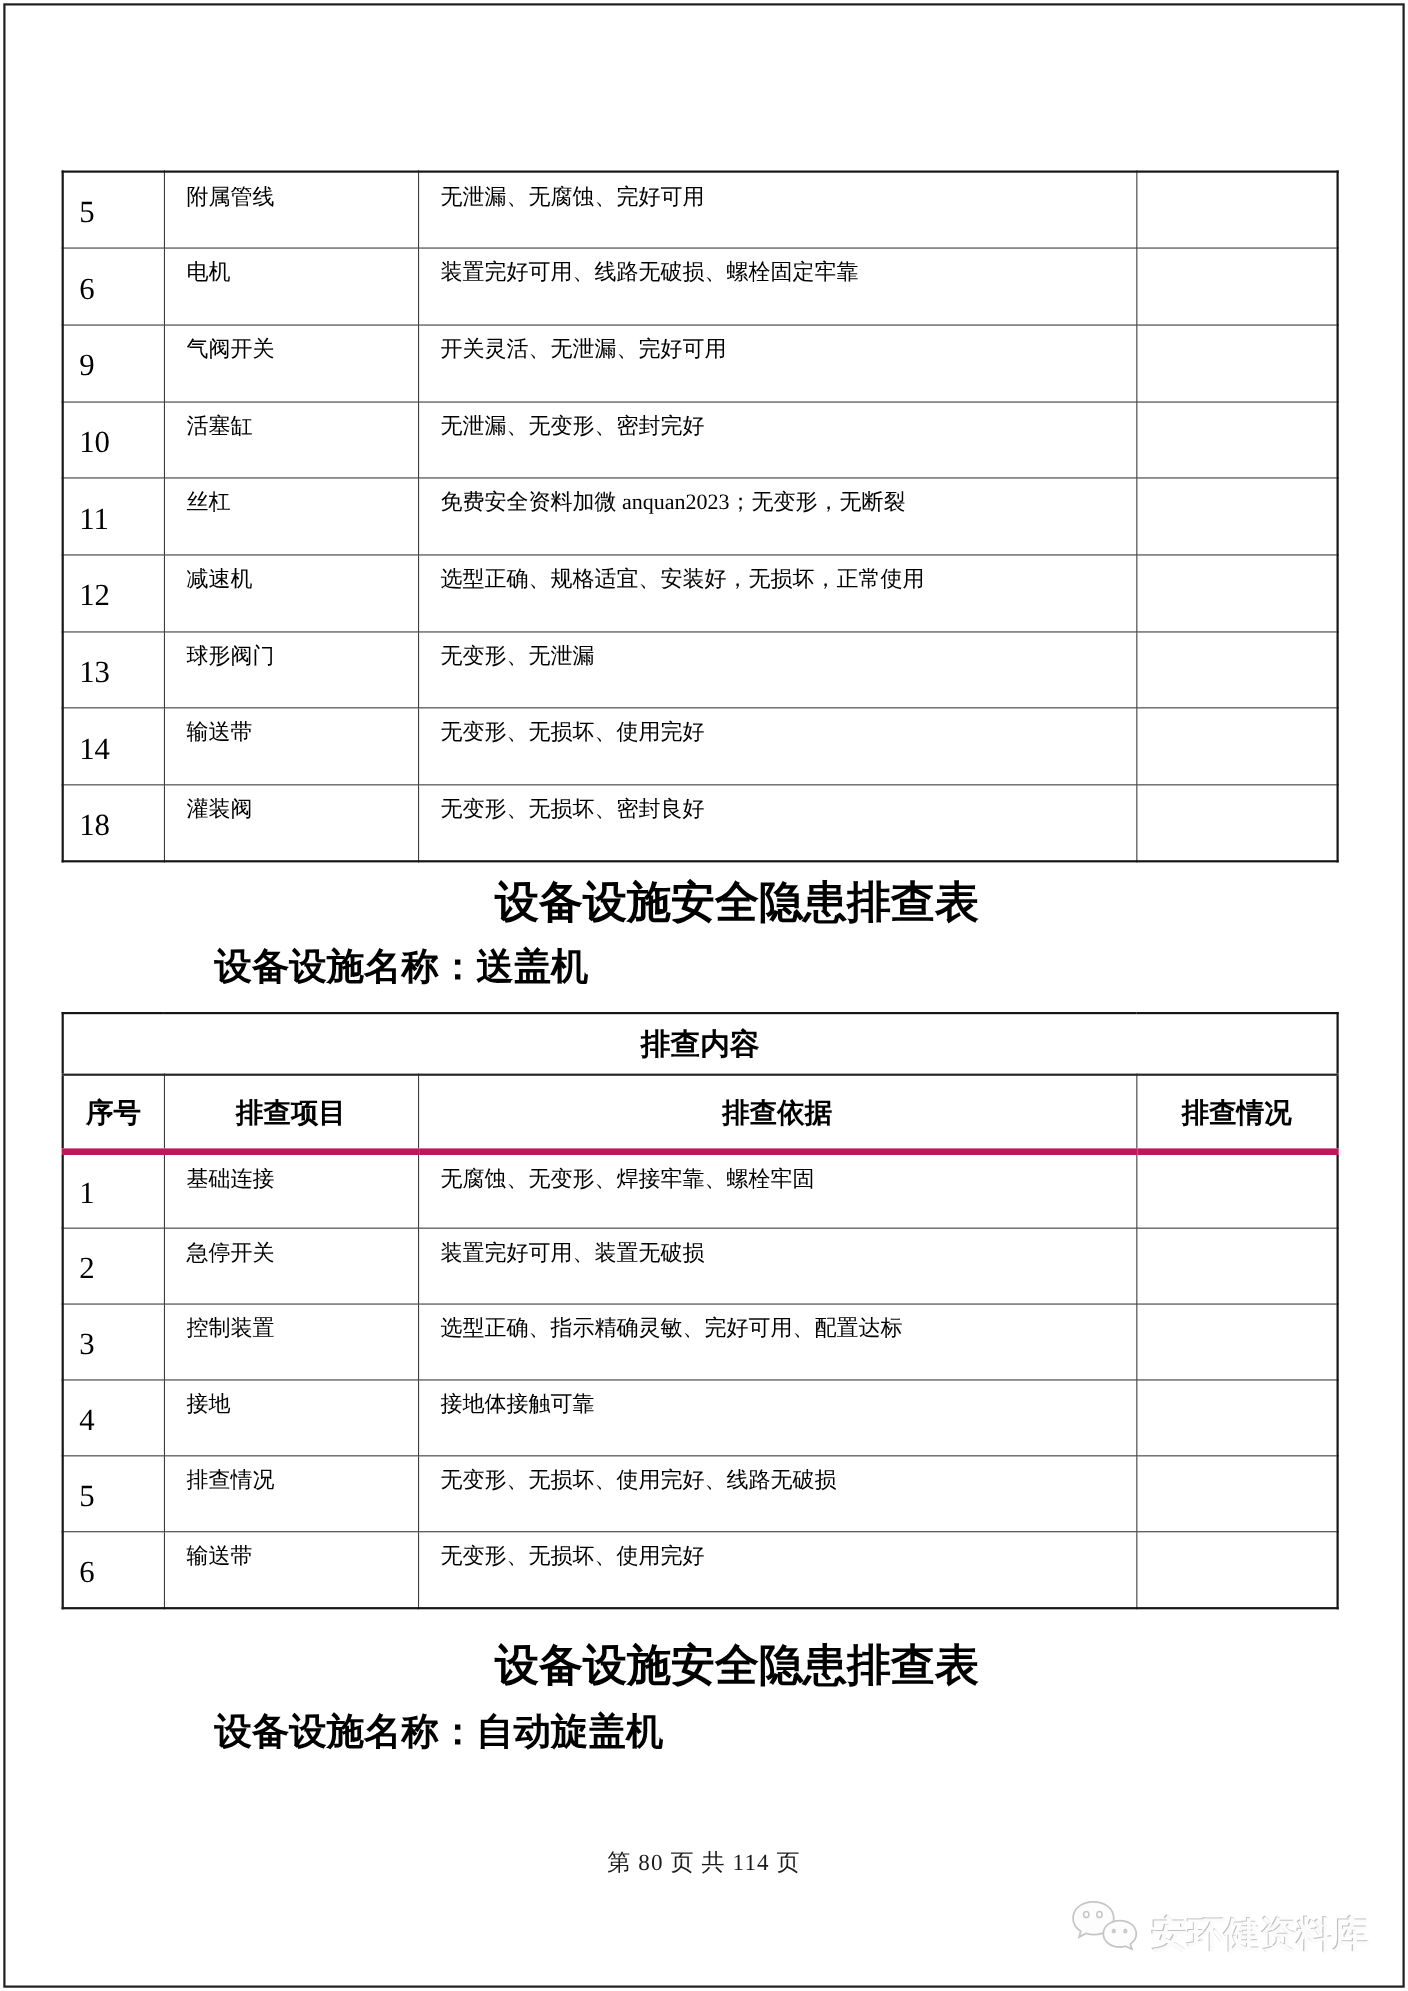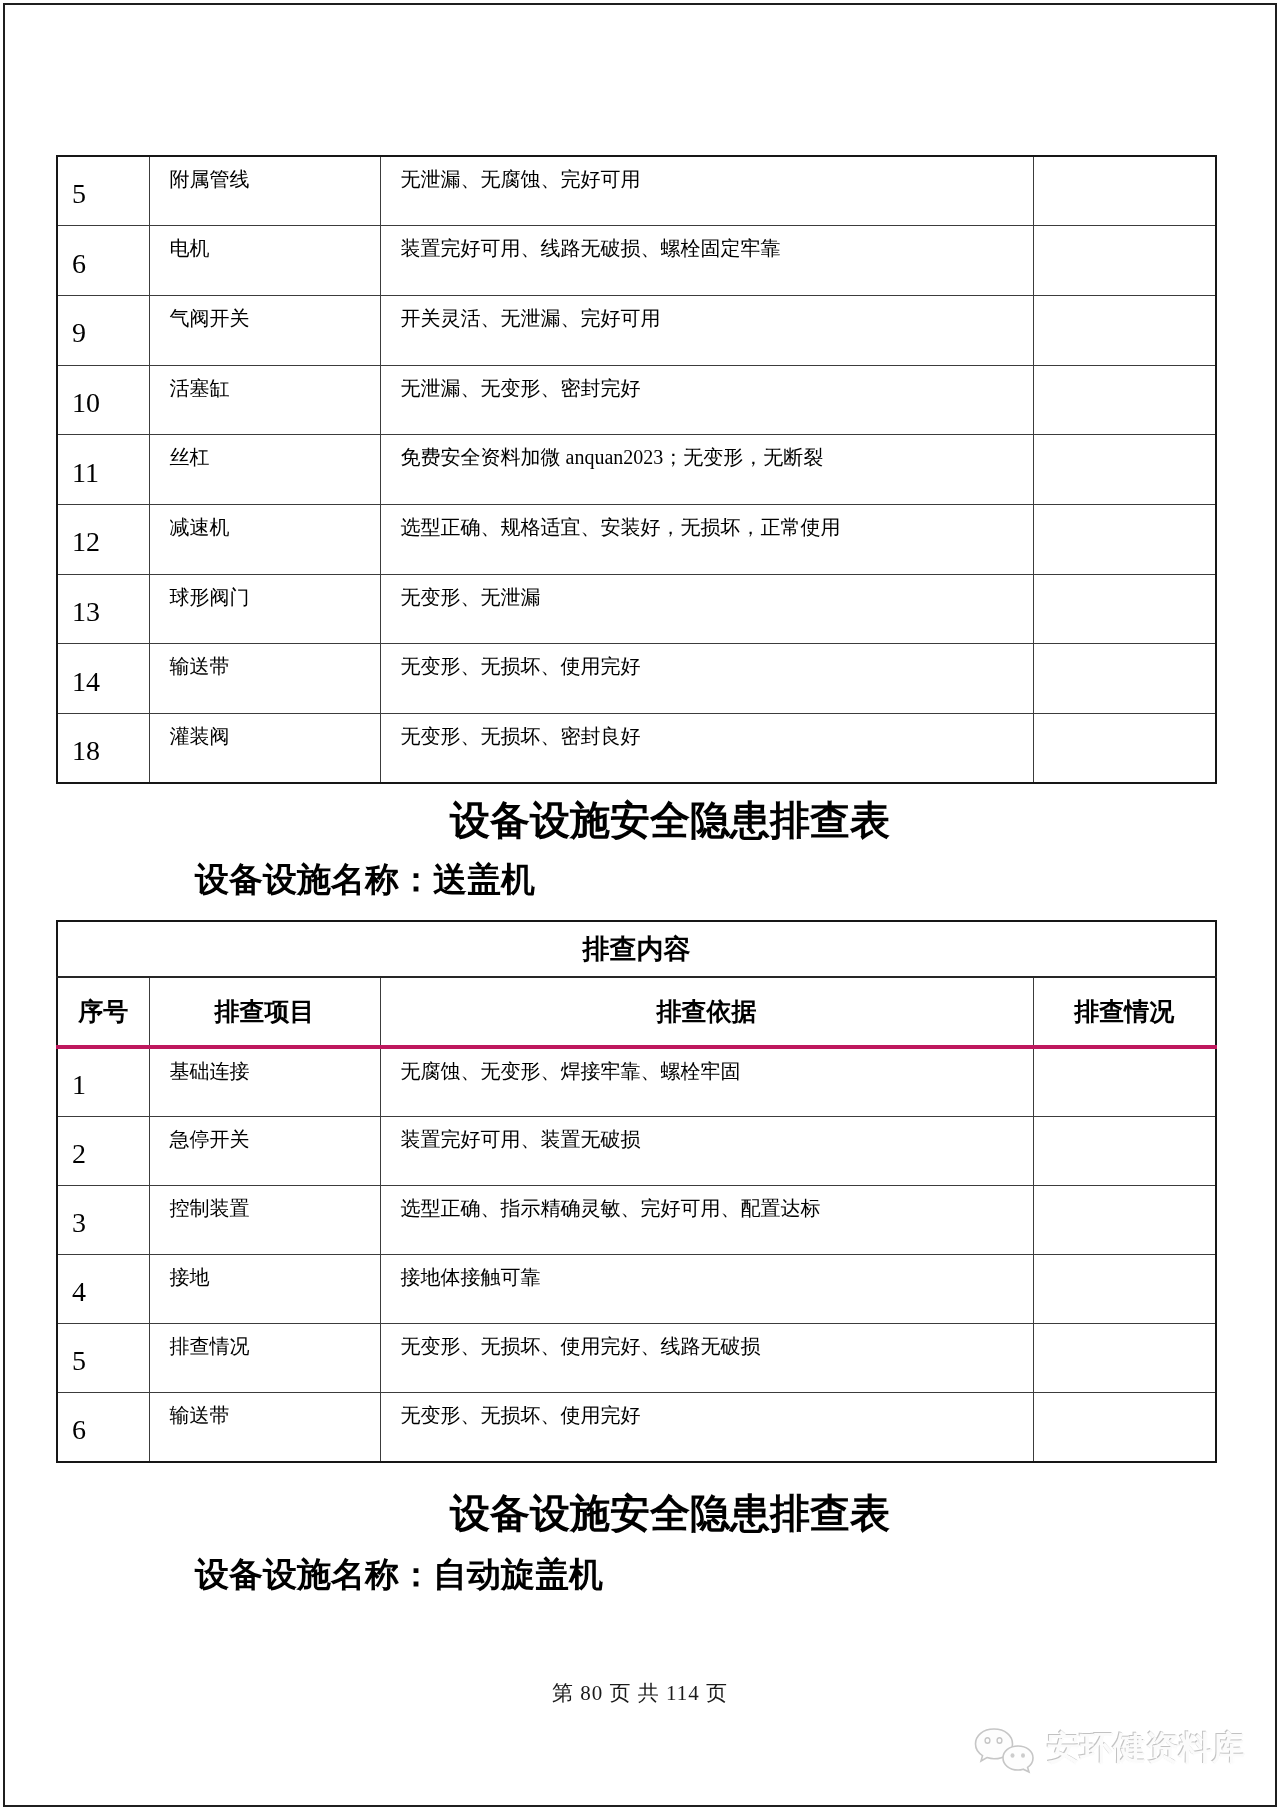--- a/index.html
+++ b/index.html
@@ -30,40 +30,40 @@
   .grid td.c1,.grid td.c2{
     font-size:20px;vertical-align:top;text-align:left;
     padding:9px 8px 0 20px;line-height:1.35;
   }
   .grid td.c3{padding:0;}
   .t2 th{
     font-weight:bold;text-align:center;vertical-align:middle;
     font-family:"Liberation Serif","DejaVu Serif",serif;
   }
   .t2 tr.ghead th{font-size:27px;border-bottom:2px solid #262626;}
-  .t2 tr.chead th{font-size:25px;border-bottom:4px solid #be185d;}
+  .t2 tr.chead th{font-size:25px;border-bottom:6px solid #be185d;}
   .section-title{
     position:absolute;left:450px;font-size:40px;font-weight:bold;
     white-space:nowrap;line-height:1.1;
   }
   #title1{top:799px;}
   #title2{top:1492px;}
   .device-line{
     position:absolute;left:195px;font-size:34px;font-weight:bold;
     white-space:nowrap;line-height:1.1;
   }
   #device1{top:861px;}
   #device2{top:1556px;}
   .footer{
     position:absolute;left:0;top:1679px;width:100%;
     text-align:center;font-size:21px;letter-spacing:1px;color:#1a1a1a;
   }
   .watermark{
     position:absolute;top:1726px;right:35px;
-    display:flex;align-items:flex-start;gap:10px;
+    display:flex;align-items:flex-end;gap:10px;
   }
   .wm-icon{width:64px;height:56px;flex:0 0 auto;}
   .wm-text{
     font-size:33px;font-weight:bold;white-space:nowrap;
     color:#fbfbfb;
     text-shadow:-1px -1px 0 #c2c2c2, 1px 1px 0 #ffffff, 0 0 1px #d8d8d8;
     font-family:"Liberation Serif","DejaVu Serif",serif;
   }
 </style>
 </head>

